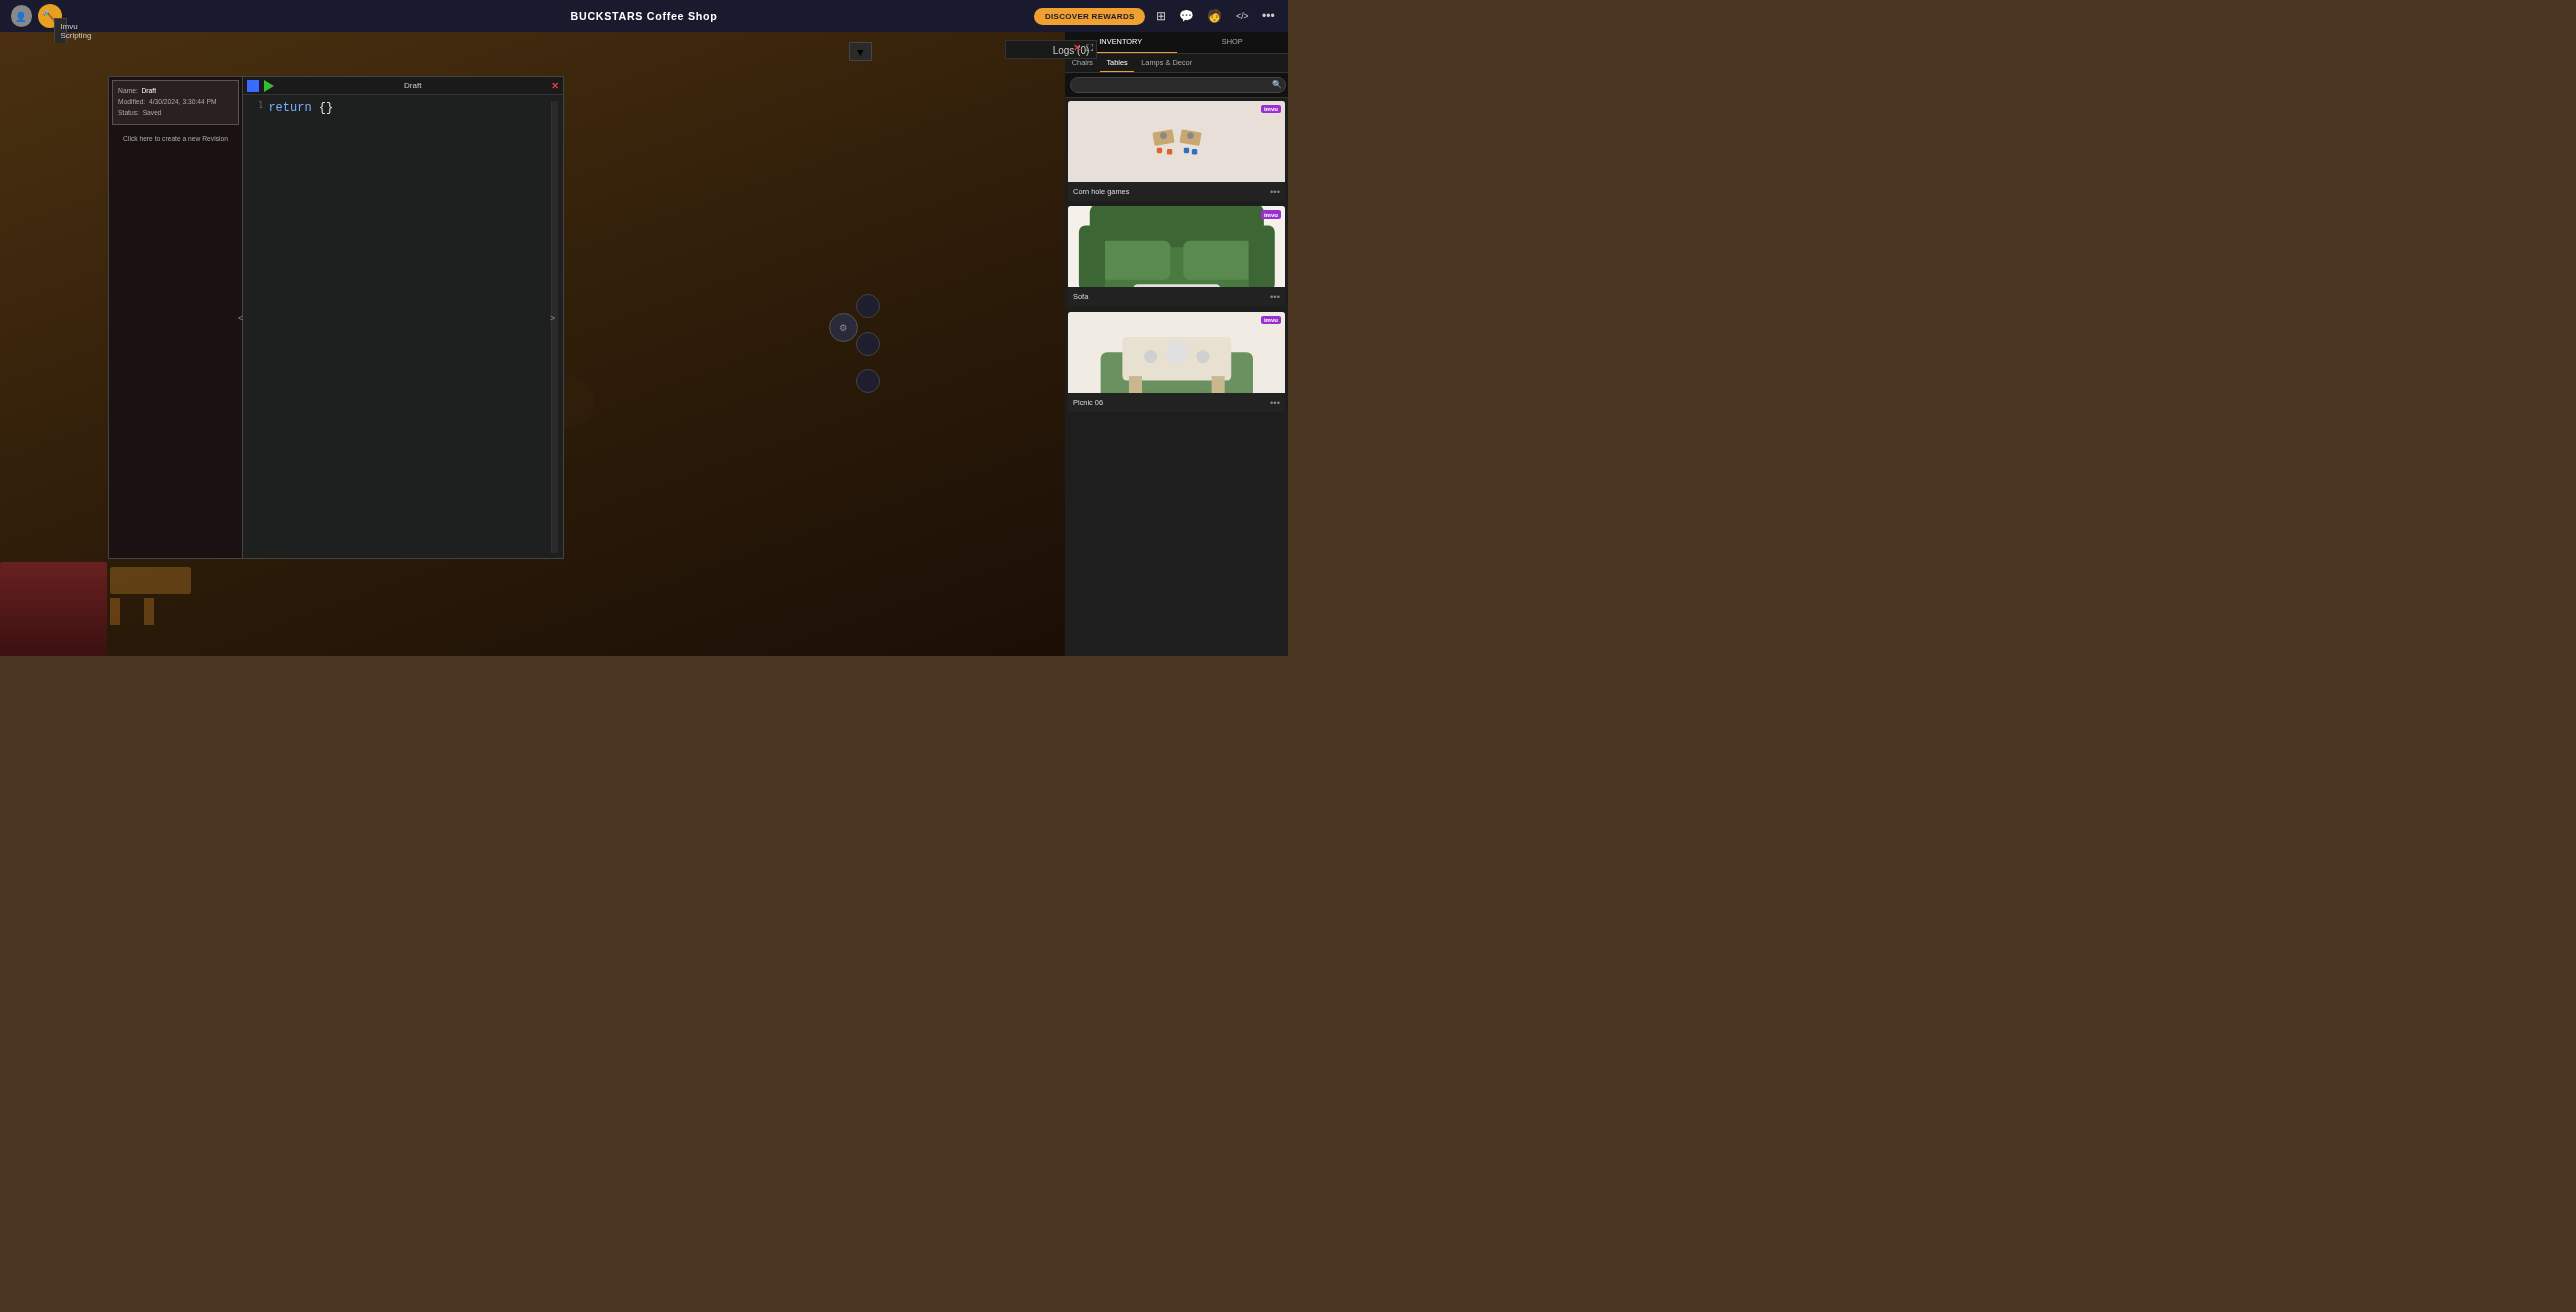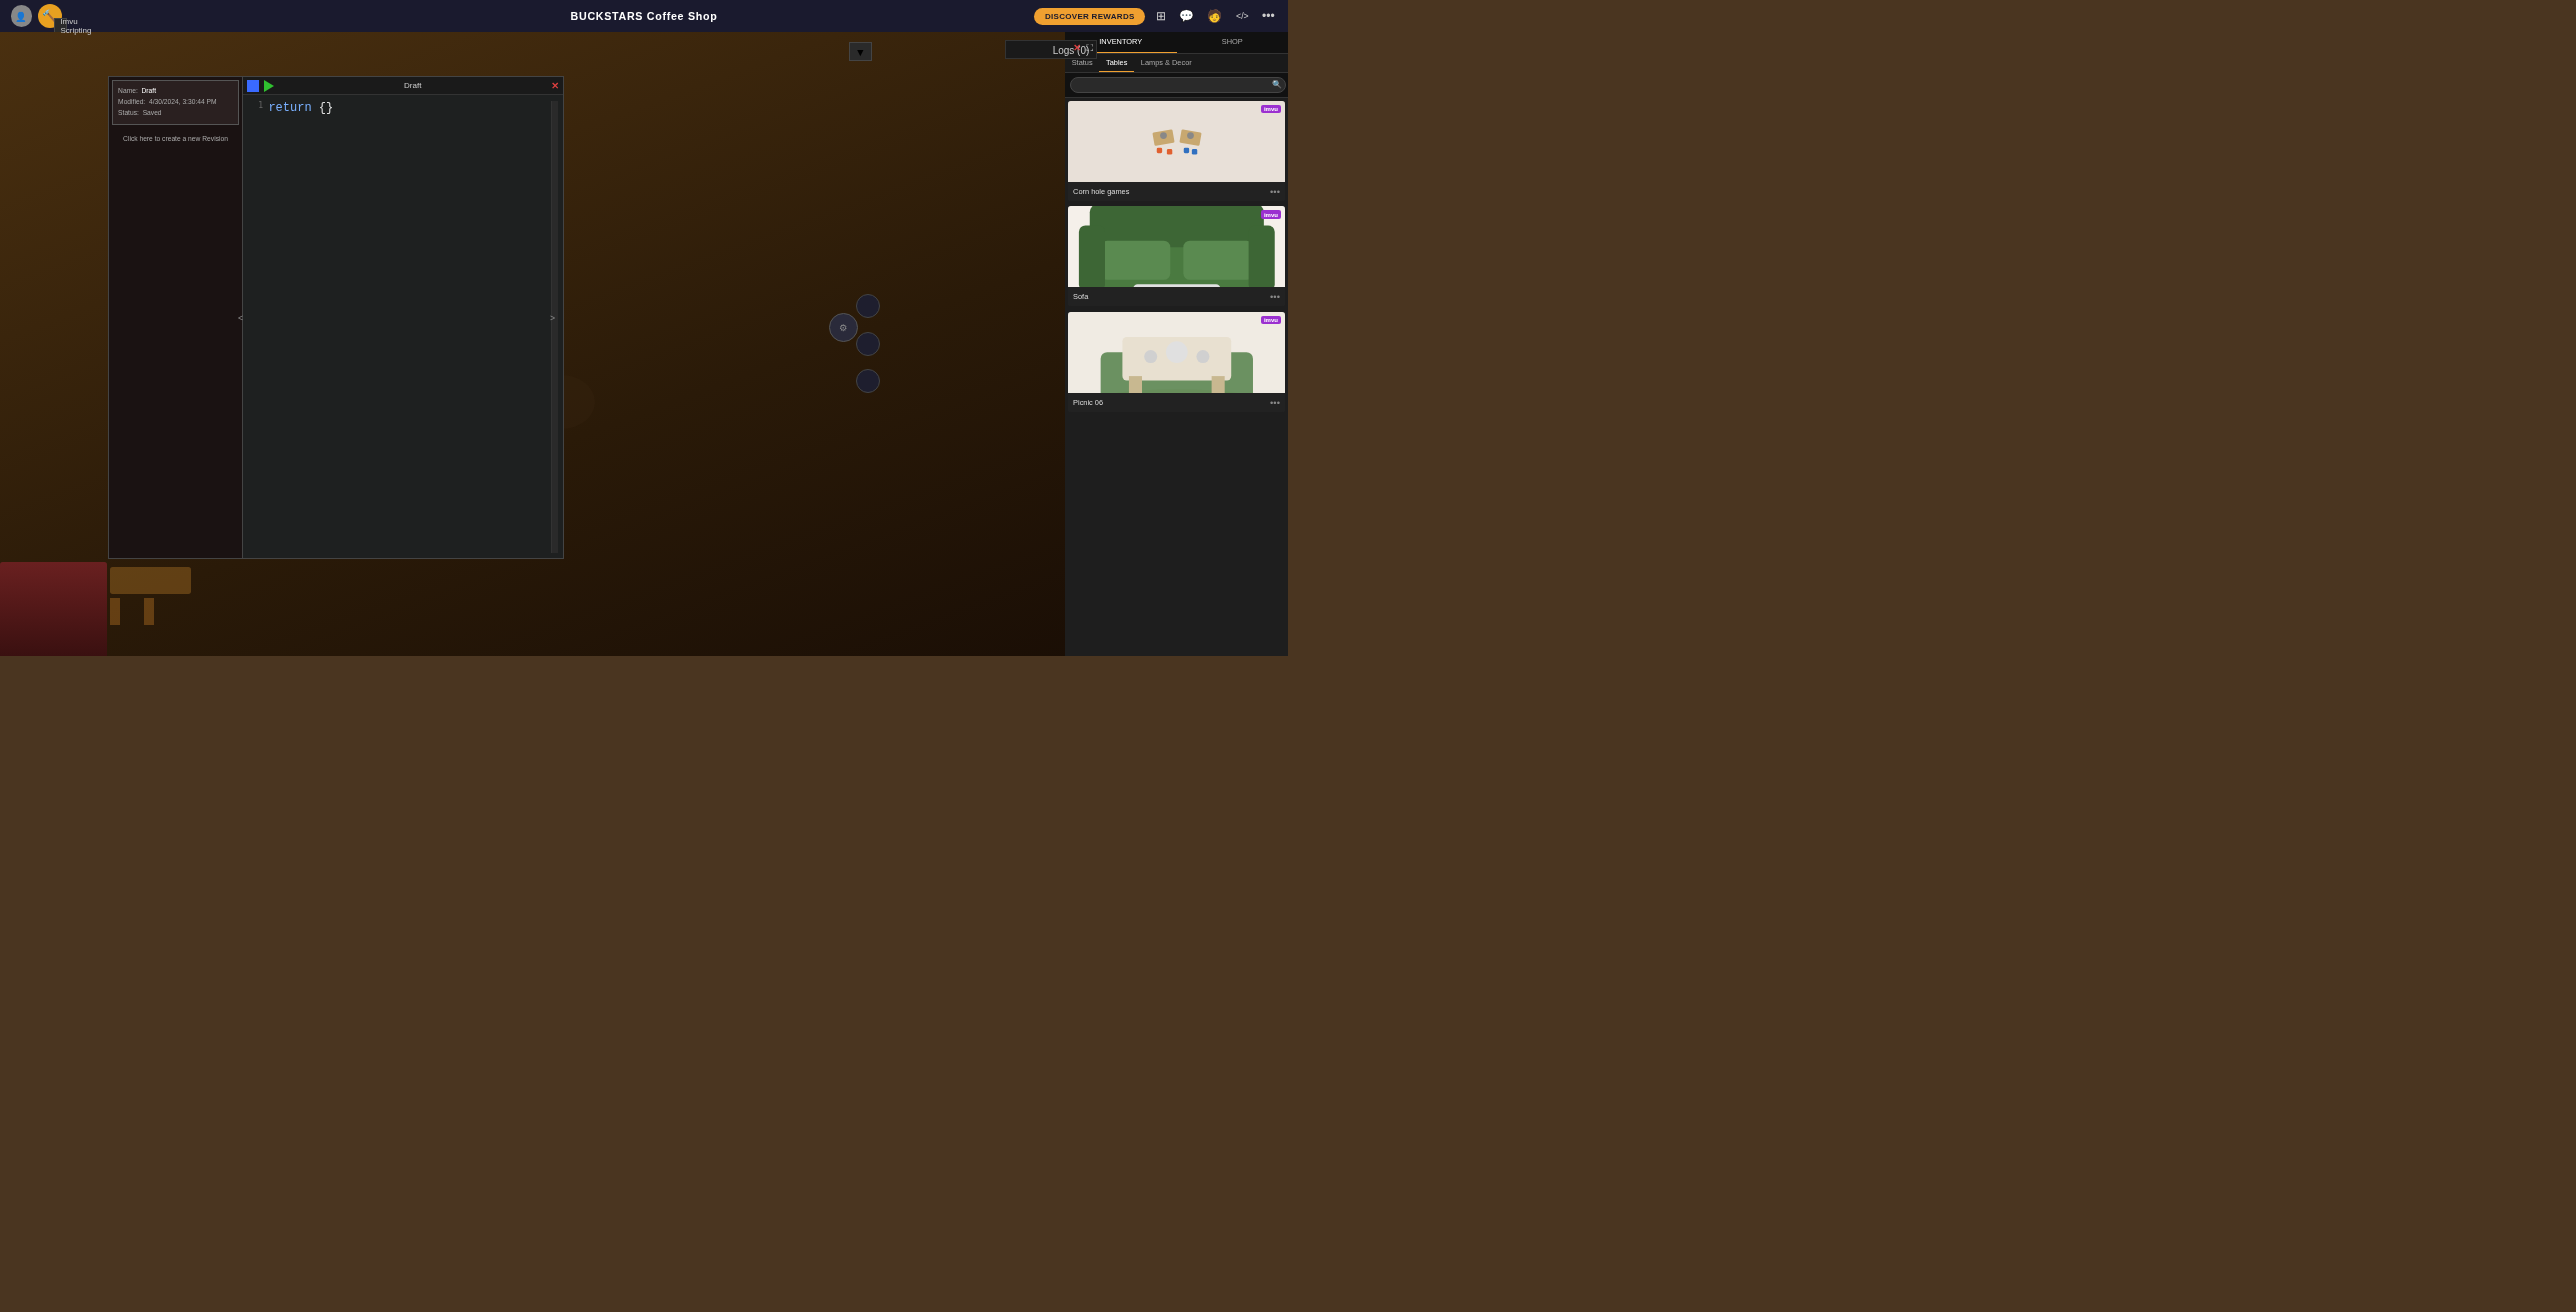--- a/index.html
+++ b/index.html
@@ -232,21 +232,21 @@
       height: 483px;
       background: #1e1e1e;
       border: 0.7px solid #444;
       z-index: 200;
       display: flex;
       flex-direction: row;
     }
     .scripting-title-bar {
       position: absolute;
       top: -19px; left: 0; right: 0;
-      height: 14px;
+      height: 25px;
       background: #2a2a2a;
       display: flex;
       align-items: center;
       padding: 0 5.4px;
       border: 0.7px solid #444;
       border-bottom: none;
     }
     .scripting-title {
       color: #ccc;
       font-size: 8px;
@@ -441,21 +441,21 @@
 </div>
 
 <div class="inventory-panel">
 
   <div class="inventory-tabs">
     <div class="inv-tab active">INVENTORY</div>
     <div class="inv-tab">SHOP</div>
   </div>
 
   <div class="inv-category-tabs">
-    <div class="cat-tab">Status</div>
+    <div class="cat-tab">Chairs</div>
     <div class="cat-tab active">Tables</div>
     <div class="cat-tab">Lamps &amp; Decor</div>
   </div>
 
   <div class="inv-search">
     <input type="text" style="">
     <span style="margin-left:-13.4px;color:#888;font-size:8px;">🔍</span>
   </div>
 
   <div class="inv-items">

